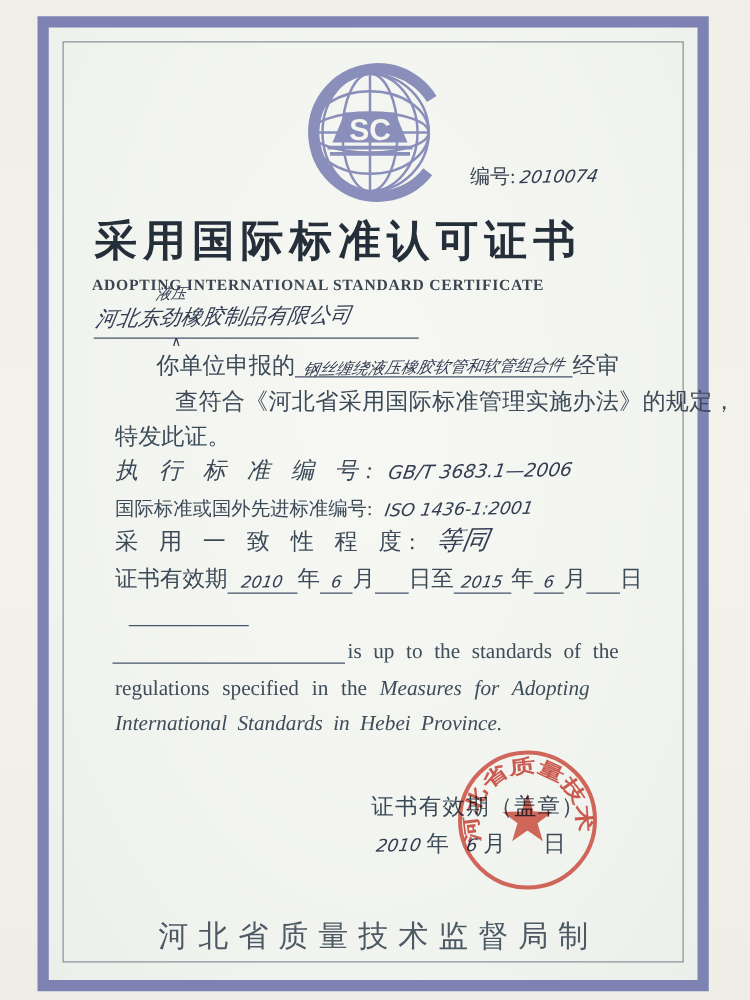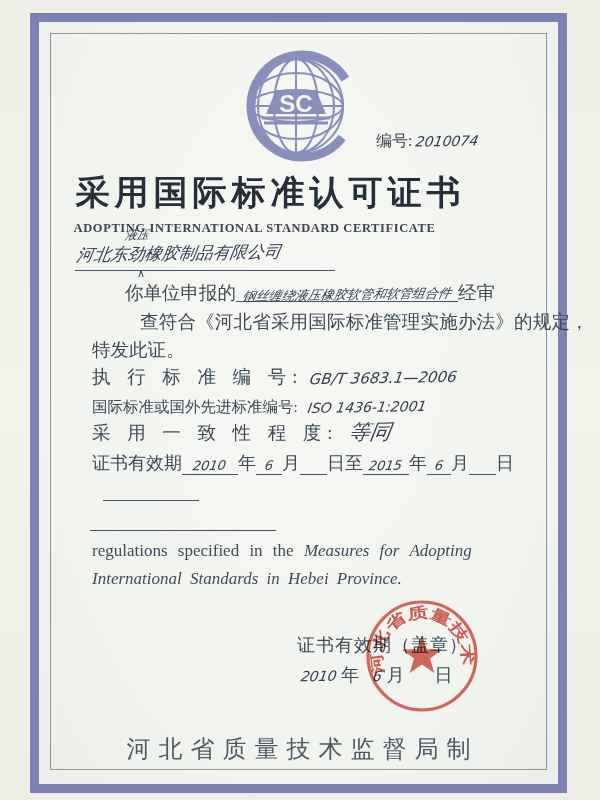--- a/index.html
+++ b/index.html
@@ -39,21 +39,21 @@
   .company-line .insert{position:absolute;left:48px;top:-15px;font-size:12px;}
   .company-line .caret{position:absolute;left:62px;top:25px;font-size:11px;color:#333d52;}
   .bodytext{font-size:18.5px;color:#3c4a58;line-height:1;}
   .p1{left:125px;top:284px;white-space:nowrap;}
   .p1 .product{font-size:13px;min-width:222px;text-align:center;}
   .p1 .product .hand{transform:skewX(-12deg) rotate(-1deg);}
   .p2{left:92px;top:313px;letter-spacing:0.2px;margin-left:48px;}
   .p3{left:92px;top:341px;}
   .field{white-space:nowrap;}
   .f1{left:92px;top:368px;}
-  .f1 .lbl{letter-spacing:6px;}
+  .f1 .lbl{letter-spacing:6px;font-style:italic;}
   .f1 .hand{font-size:15px;margin-left:2px;}
   .f2{left:92px;top:397px;font-size:15.5px;}
   .f2 .hand{font-size:14px;margin-left:6px;}
   .f3{left:92px;top:422px;}
   .f3 .lbl{letter-spacing:6px;}
   .f3 .hand{font-size:21px;margin-left:6px;}
   .validity{left:92px;top:451px;white-space:nowrap;font-size:18px;}
   .validity .ul{text-align:center;height:20px;vertical-align:bottom;}
   .validity .hand{font-size:13px;}
   .eng{font-size:17px;color:#3e4c5a;white-space:nowrap;}
@@ -136,21 +136,21 @@
 </div>
 
 <div class="abs validity">
   <span>证书有效期</span><span class="ul" style="width:56px;"><span class="hand">2010</span></span><span>年</span><span class="ul" style="width:26px;"><span class="hand">6</span></span><span>月</span><span class="ul" style="width:27px;"></span><span>日至</span><span class="ul" style="width:46px;"><span class="hand">2015</span></span><span>年</span><span class="ul" style="width:24px;"><span class="hand">6</span></span><span>月</span><span class="ul" style="width:27px;"></span><span>日</span>
 </div>
 
 <div class="abs eng e1">
   <span class="ul"></span>
 </div>
 <div class="abs eng e2">
-  <span class="ul"></span>
+  <span class="ul"></span><span>is up to the standards of the</span>
 </div>
 <div class="abs eng e3">
   <span>regulations specified in the</span>
   <span class="ital">Measures for Adopting</span>
 </div>
 <div class="abs eng e4 ital">International Standards in Hebei Province.</div>
 
 <div class="abs issuer-label">证书有效期（盖章）</div>
 <div class="abs issuer-date">
   <span class="hand">2010</span>

